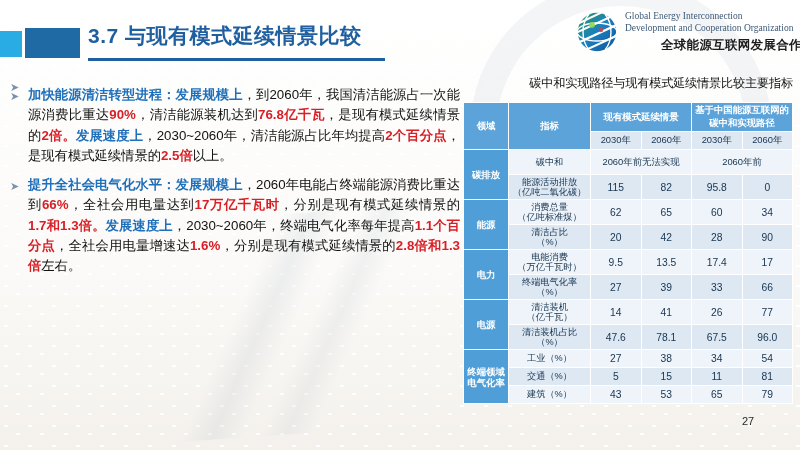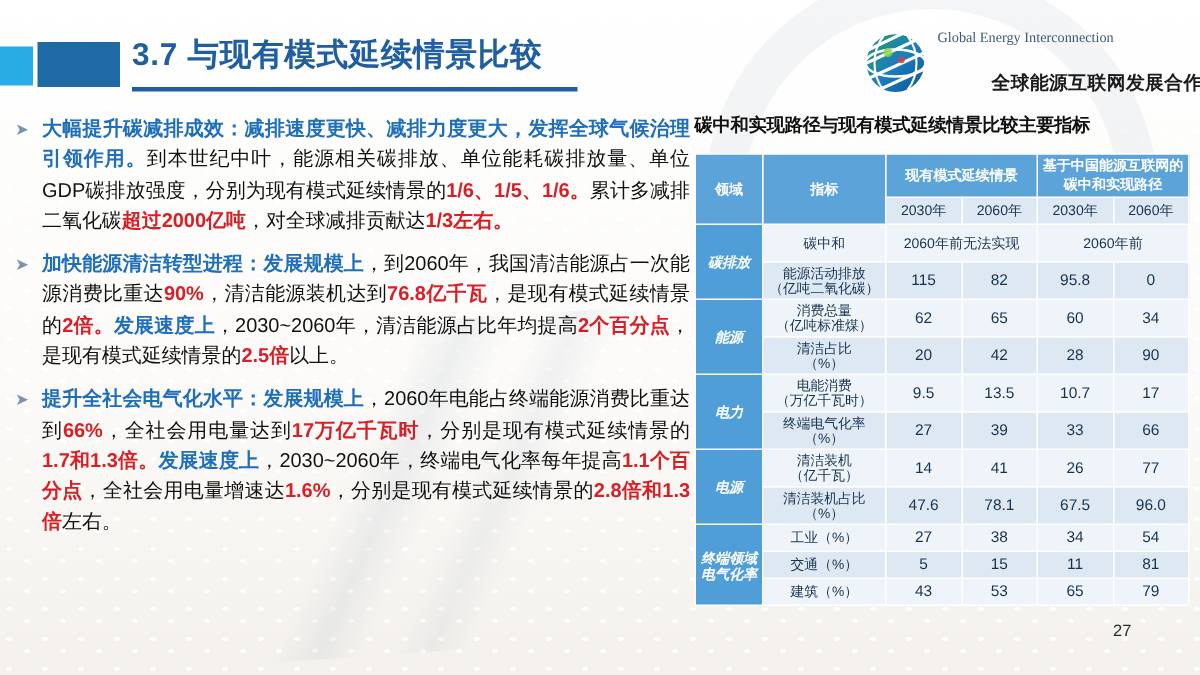--- a/index.html
+++ b/index.html
@@ -35,50 +35,50 @@
   .hdr-sq-a{position:absolute;left:0;top:31px;width:22px;height:26px;background:#29ace3;}
   .hdr-sq-b{position:absolute;left:25px;top:28px;width:55px;height:30px;background:#1f6aa5;}
   #slide-title{
     position:absolute;left:88px;top:22px;
     font-size:21px;font-weight:bold;color:#1f5fa0;letter-spacing:.5px;
     white-space:nowrap;
   }
   .title-rule{position:absolute;left:88px;top:58px;width:297px;height:3px;background:#1f5fa0;}
 
   
-  #logo-block{position:absolute;left:575px;top:18px;width:218px;height:48px;}
+  #logo-block{position:absolute;left:575px;top:8px;width:218px;height:48px;}
   .logo-mark{position:absolute;left:0;top:2px;width:44px;height:44px;}
   .logo-en{position:absolute;left:50px;top:3px;width:170px;
     font-family:"Liberation Serif","DejaVu Serif",serif;
     font-size:9.5px;line-height:11.5px;color:#3d5a77;}
   .logo-cn{position:absolute;left:50px;top:29px;
     font-size:12.5px;font-weight:bold;color:#1b1b1b;letter-spacing:.3px;white-space:nowrap;margin-left:36px;}
 
   
   #body-text{position:absolute;left:8px;top:76px;width:452px;}
   .para{position:relative;margin-bottom:9px;padding-left:20px;
     font-size:13.3px;line-height:20.3px;color:#111;text-align:justify;}
   .bullet{position:absolute;left:2px;top:1px;color:#7a93ad;font-size:11px;}
   .b-blue{color:#1f6fba;font-weight:bold;}
   .b-red{color:#d81f26;font-weight:bold;}
   .n-blk{color:#111;}
 
   
-  #table-title{position:absolute;left:463px;top:75px;width:330px;text-align:left;
-    font-size:12.2px;font-weight:bold;color:#111;white-space:nowrap;letter-spacing:-.2px;}
+  #table-title{position:absolute;left:463px;top:75px;width:330px;text-align:right;
+    font-size:12.2px;font-weight:normal;color:#111;white-space:nowrap;letter-spacing:-.2px;}
   #tbl-wrap{position:absolute;left:463px;top:102px;width:329px;}
   table{border-collapse:collapse;width:329px;table-layout:fixed;
     font-size:9.2px;color:#16334f;}
   td,th{border:1px solid #ffffff;text-align:center;vertical-align:middle;padding:1px 0;}
   .col-dom{width:45px;}
   .col-idx{width:82px;}
   .col-d{width:50.5px;}
   .hd-blue{background:#5ba3d9;color:#ffffff;font-weight:bold;font-size:9.4px;}
   .hd-sub{background:#dde8f3;color:#16334f;font-weight:normal;font-size:9.4px;height:15px;}
-  .dom{background:#4f9ed8;color:#ffffff;font-weight:bold;font-size:9.4px;line-height:11px;font-style:italic;}
+  .dom{background:#4f9ed8;color:#ffffff;font-weight:bold;font-size:9.4px;line-height:11px;}
   .idx{background:#eef4fa;color:#16334f;line-height:10.5px;font-size:9.2px;}
   .idx-alt{background:#dde8f3;}
   .val{background:#eef4fa;font-size:10.3px;color:#16334f;text-align:center;}
   .val-alt{background:#dde8f3;}
   .span-txt{font-size:9.4px;}
   tr.r-tall td{height:22px;}
   tr.r-short td{height:15px;}
 
   
   #page-num{position:absolute;left:742px;top:415px;font-size:11px;color:#2a2a2a;}
@@ -122,29 +122,29 @@
           <ellipse cx="22" cy="22" rx="20" ry="9" fill="none" stroke="#ffffff" stroke-width="1.6"></ellipse>
           <path d="M14 4 C6 14 6 30 14 40" fill="none" stroke="#ffffff" stroke-width="1.4"></path>
           <path d="M30 4 C38 14 38 30 30 40" fill="none" stroke="#ffffff" stroke-width="1.4"></path>
           <circle cx="17" cy="15" r="3" fill="#8fd44a" opacity=".85"></circle>
           <circle cx="26" cy="20" r="2.2" fill="#e03b3b" opacity=".85"></circle>
         </g>
         <circle cx="22" cy="22" r="20" fill="none" stroke="#ffffff" stroke-width="1.5"></circle>
       </svg>
       <div class="logo-en">
         <div>Global Energy Interconnection</div>
+        <div>Development and Cooperation Organization</div>
       </div>
       <div class="logo-cn">全球能源互联网发展合作组织</div>
     </div>
   </div>
 
   <div id="body-text">
     <div class="para">
       <span class="bullet">➤</span>
-      <span class="runs"><span class="b-blue">大幅提升碳减排成效：</span><span class="b-blue">减排速度更快、减排力度更大，发挥全球气候治理引领作用。</span><span class="n-blk">到本世纪中叶，能源相关碳排放、单位能耗碳排放量、单位GDP碳排放强度，分别为现有模式延续情景的</span><span class="b-red">1/6、1/5、1/6。</span><span class="n-blk">累计多减排二氧化碳</span><span class="b-red">超过2000亿吨</span><span class="n-blk">，对全球减排贡献达</span><span class="b-red">1/3左右。</span></span>
     </div>
     <div class="para">
       <span class="bullet">➤</span>
       <span class="runs"><span class="b-blue">加快能源清洁转型进程：</span><span class="b-blue">发展规模上</span><span class="n-blk">，到2060年，我国清洁能源占一次能源消费比重达</span><span class="b-red">90%</span><span class="n-blk">，清洁能源装机达到</span><span class="b-red">76.8亿千瓦</span><span class="n-blk">，是现有模式延续情景的</span><span class="b-red">2倍。</span><span class="b-blue">发展速度上</span><span class="n-blk">，2030~2060年，清洁能源占比年均提高</span><span class="b-red">2个百分点</span><span class="n-blk">，是现有模式延续情景的</span><span class="b-red">2.5倍</span><span class="n-blk">以上。</span></span>
     </div>
     <div class="para">
       <span class="bullet">➤</span>
       <span class="runs"><span class="b-blue">提升全社会电气化水平：</span><span class="b-blue">发展规模上</span><span class="n-blk">，2060年电能占终端能源消费比重达到</span><span class="b-red">66%</span><span class="n-blk">，全社会用电量达到</span><span class="b-red">17万亿千瓦时</span><span class="n-blk">，分别是现有模式延续情景的</span><span class="b-red">1.7和1.3倍。</span><span class="b-blue">发展速度上</span><span class="n-blk">，2030~2060年，终端电气化率每年提高</span><span class="b-red">1.1个百分点</span><span class="n-blk">，全社会用电量增速达</span><span class="b-red">1.6%</span><span class="n-blk">，分别是现有模式延续情景的</span><span class="b-red">2.8倍和1.3倍</span><span class="n-blk">左右。</span></span>
     </div>
   </div>
@@ -202,21 +202,21 @@
             <td class="val val-alt">20</td>
             <td class="val val-alt">42</td>
             <td class="val val-alt">28</td>
             <td class="val val-alt">90</td>
           </tr>
           <tr class="r-tall">
             <td class="dom" rowspan="2">电力</td>
             <td class="idx">电能消费<br>（万亿千瓦时）</td>
             <td class="val">9.5</td>
             <td class="val">13.5</td>
-            <td class="val">10.7</td>
+            <td class="val">17.4</td>
             <td class="val">17</td>
           </tr>
           <tr class="r-tall">
             <td class="idx idx-alt">终端电气化率<br>（%）</td>
             <td class="val val-alt">27</td>
             <td class="val val-alt">39</td>
             <td class="val val-alt">33</td>
             <td class="val val-alt">66</td>
           </tr>
           <tr class="r-tall">

